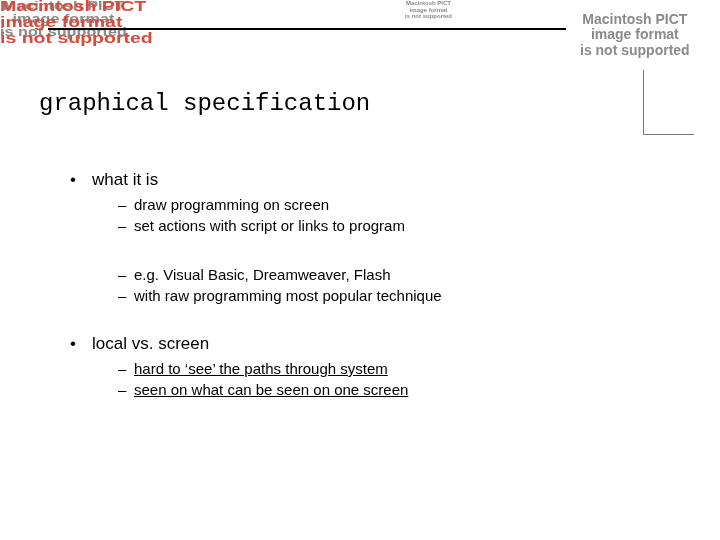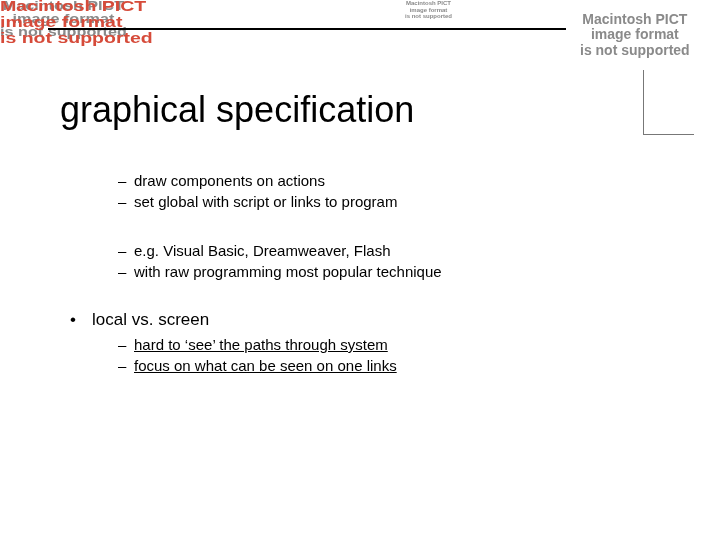--- a/index.html
+++ b/index.html
@@ -17,24 +17,25 @@
     position: absolute;
     top: 28px;
     left: 48px;
     width: 518px;
     height: 0;
     border-top: 2px solid #000;
   }
   .title {
     position: absolute;
     top: 92px;
-    left: 60px;
-    font-size: 36px;
+    left: 39px;
+    font-size: 24px;
     font-weight: 400;
     line-height: 1;
+    font-family: Liberation Mono, monospace;
   }
   .body {
     position: absolute;
     top: 170px;
     left: 70px;
     right: 60px;
     font-family: Verdana, Geneva, sans-serif;
     font-size: 17px;
   }
   .top-item {
@@ -114,31 +115,34 @@
 </div>
 
 <div class="thin-box"></div>
 
 <div class="top-border"></div>
 
 <div class="title">graphical specification</div>
 
 <div class="body">
 
+  <div class="top-item">
+    <span class="top-dot">•</span><span>what it is</span>
+  </div>
   <div class="sub-list">
-    <div><span class="sub-dash">–</span><span>draw components on actions</span></div>
-    <div><span class="sub-dash">–</span><span>set global with script or links to program</span></div>
+    <div><span class="sub-dash">–</span><span>draw programming on screen</span></div>
+    <div><span class="sub-dash">–</span><span>set actions with script or links to program</span></div>
   </div>
 
   <div class="sub-list">
     <div><span class="sub-dash">–</span><span>e.g. Visual Basic,  Dreamweaver,  Flash</span></div>
     <div><span class="sub-dash">–</span><span>with raw programming most popular technique</span></div>
   </div>
 
   <div class="top-item">
     <span class="top-dot">•</span><span>local vs. screen</span>
   </div>
   <div class="sub-list" style="margin-bottom:0;text-decoration:underline;">
     <div><span class="sub-dash">–</span><span>hard to ‘see’ the paths through system</span></div>
-    <div><span class="sub-dash">–</span><span>focus on what can be seen on one links</span></div>
+    <div><span class="sub-dash">–</span><span>seen on what can be seen on one screen</span></div>
   </div>
 
 </div>
 
 </body></html>

